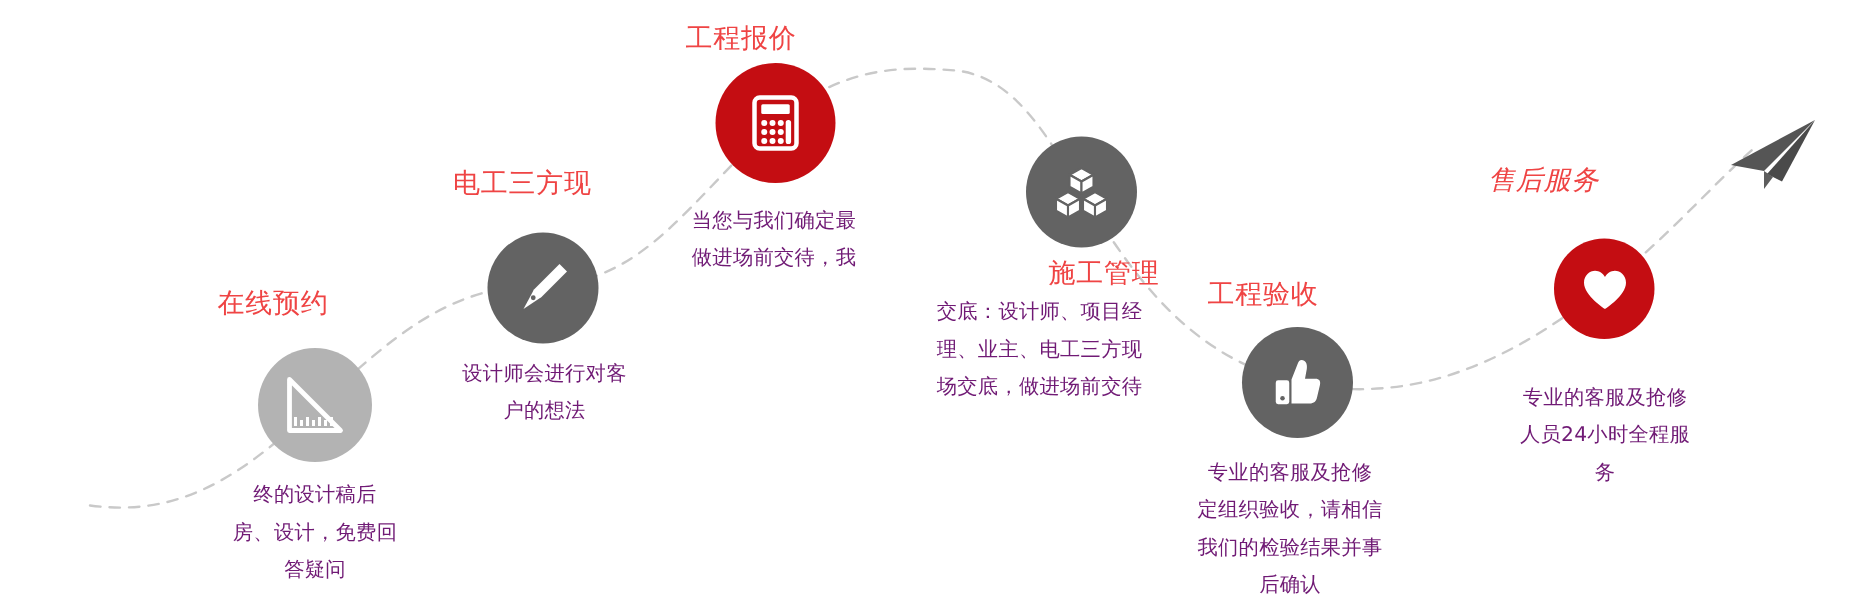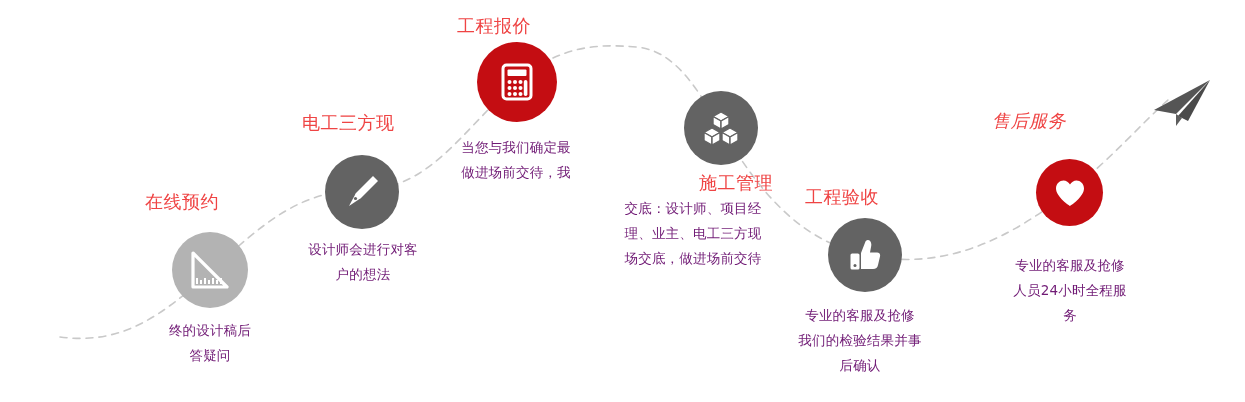--- a/index.html
+++ b/index.html
@@ -83,20 +83,21 @@
           <line x1="18" y1="37" x2="18" y2="31"></line>
           <line x1="22" y1="37" x2="22" y2="33"></line>
           <line x1="26" y1="37" x2="26" y2="31"></line>
           <line x1="30" y1="37" x2="30" y2="33"></line>
           <line x1="34" y1="37" x2="34" y2="31"></line>
         </g>
       </svg>
     </div>
     <div class="step-desc" style="left:135px; top:318px; width:150px;">
       <div>终的设计稿后</div>
+      <div>房、设计，免费回</div>
       <div>答疑问</div>
     </div>
   </div>
 
   <div class="step">
     <div class="step-title" style="left:302px; top:112px; width:120px;">电工三方现</div>
     <div class="icon-circle" style="left:325px; top:155px; width:74px; height:74px; background:#636363;">
       <svg width="44" height="44" viewBox="0 0 44 44">
         <path d="M 33 6 L 38 11 L 21 28 L 14 30 L 16 23 Z" fill="#ffffff"></path>
         <path d="M 16 23 L 21 28 L 9 36 Z" fill="#ffffff"></path>
@@ -165,20 +166,21 @@
       <svg width="44" height="44" viewBox="0 0 44 44">
         <path d="M 18 20 L 18 36 L 30 36 C 33 36 34.5 34.5 35 32 L 37 23.5
                  C 37.5 21 36.5 19.5 34 19.5 L 27 19.5 L 28.2 13
                  C 28.8 9.5 27.2 7 24.8 7 C 23.4 7 22.6 8 22 9.8 L 18 20 Z" fill="#ffffff"></path>
         <rect x="7.5" y="20.5" width="9" height="16" rx="1.6" fill="#ffffff"></rect>
         <circle cx="12" cy="32.5" r="1.5" fill="#636363"></circle>
       </svg>
     </div>
     <div class="step-desc" style="left:775px; top:303px; width:170px;">
       <div>专业的客服及抢修</div>
+      <div>定组织验收，请相信</div>
       <div>我们的检验结果并事</div>
       <div>后确认</div>
     </div>
   </div>
 
   <div class="step">
     <div class="step-title" style="left:992px; top:110px; width:120px;font-style:italic;">售后服务</div>
     <div class="icon-circle" style="left:1036px; top:159px; width:67px; height:67px; background:#c40d12;">
       <svg width="40" height="40" viewBox="0 0 40 40">
         <path d="M 20 33 C 20 33 6 24 6 15.5 C 6 10.5 9.8 7.5 13.4 7.5

